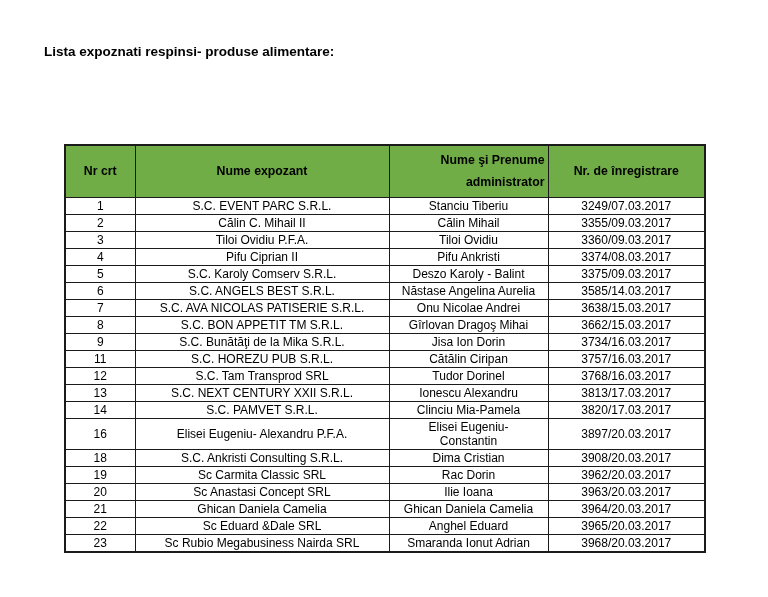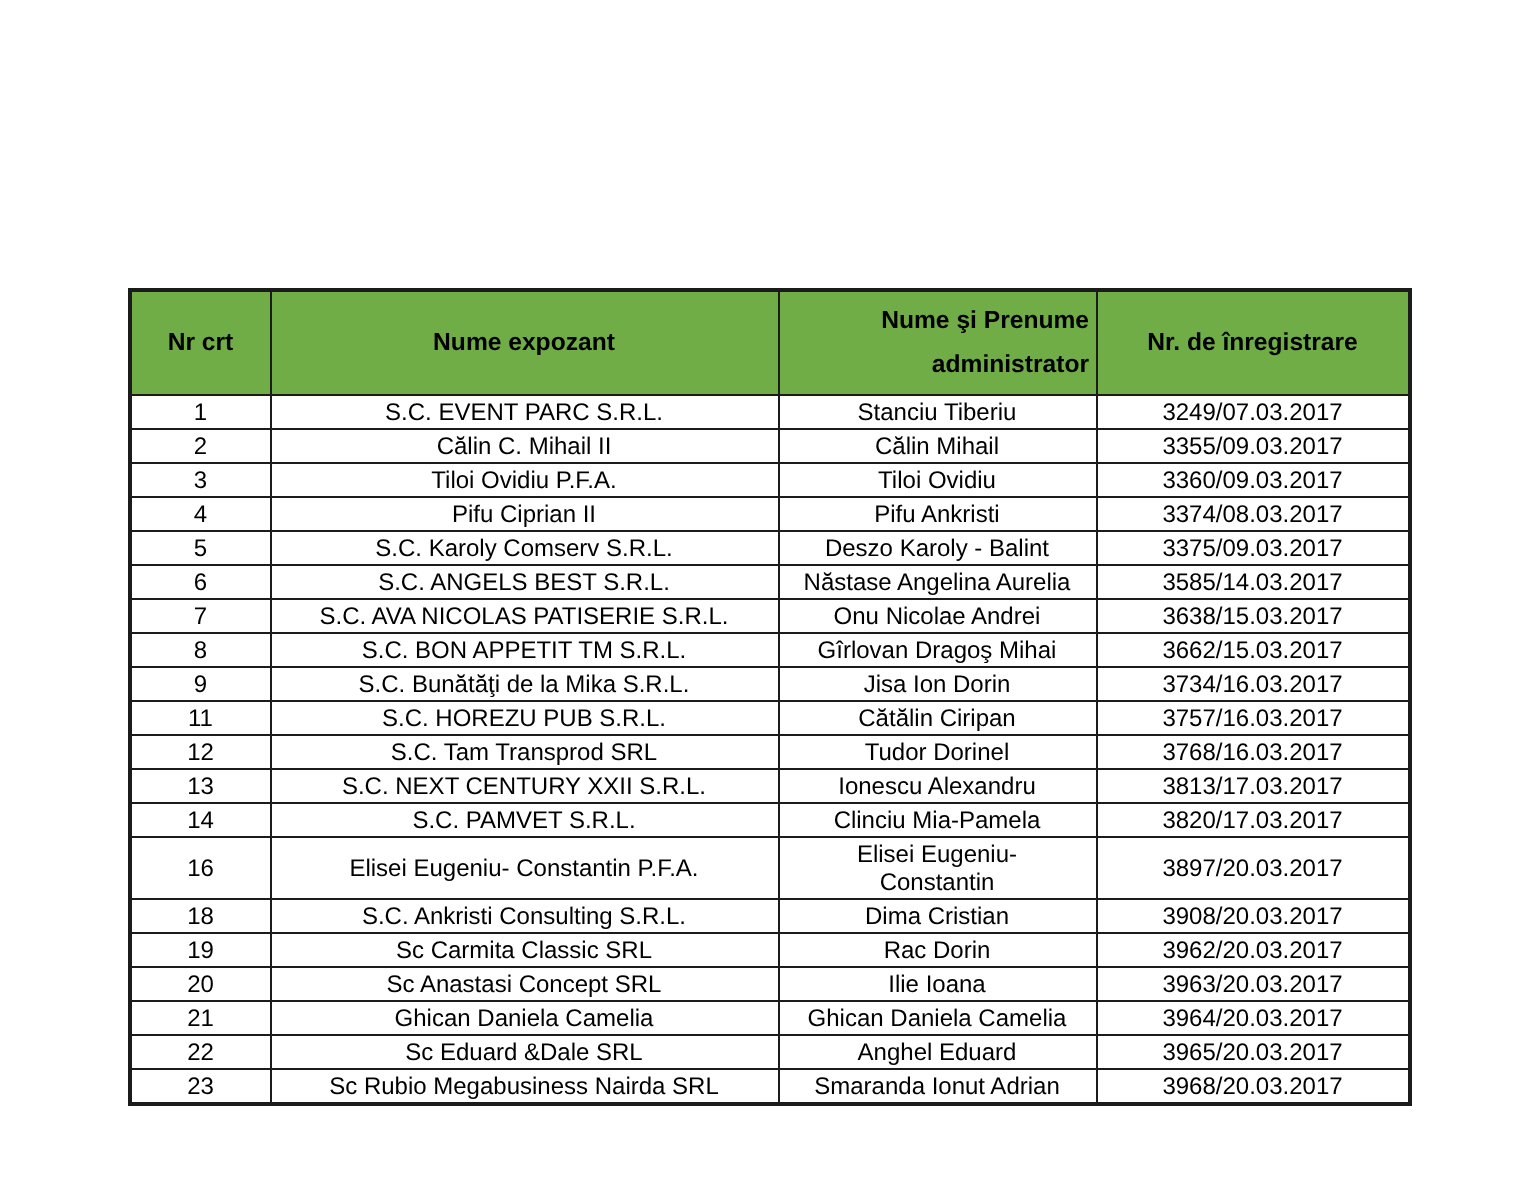--- a/index.html
+++ b/index.html
@@ -56,20 +56,21 @@
   .cell-admin { white-space: pre-line; }
   col.c1 { width: 70px; }
   col.c2 { width: 254px; }
   col.c3 { width: 159px; }
   col.c4 { width: 157px; }
 </style>
 </head>
 <body>
 
 <div class="page">
+  <h1 class="title">Lista expoznati respinsi- produse alimentare:</h1>
 
   <table class="rejected-table">
     <colgroup>
       <col class="c1">
         <col class="c2">
         <col class="c3">
         <col class="c4">
     </colgroup>
     <thead>
       <tr>
@@ -171,21 +172,21 @@
   <tr>
     <td class="cell-nr">14</td>
     <td class="cell-expozant">S.C. PAMVET S.R.L.</td>
     <td class="cell-admin">Clinciu Mia-Pamela</td>
     <td class="cell-inreg">3820/17.03.2017</td>
   </tr>
 
 
   <tr>
     <td class="cell-nr">16</td>
-    <td class="cell-expozant">Elisei Eugeniu- Constantin P.F.A.</td>
+    <td class="cell-expozant">Elisei Eugeniu- Alexandru P.F.A.</td>
     <td class="cell-admin">Elisei Eugeniu-
 Constantin</td>
     <td class="cell-inreg">3897/20.03.2017</td>
   </tr>
 
 
   <tr>
     <td class="cell-nr">18</td>
     <td class="cell-expozant">S.C. Ankristi Consulting S.R.L.</td>
     <td class="cell-admin">Dima Cristian</td>

